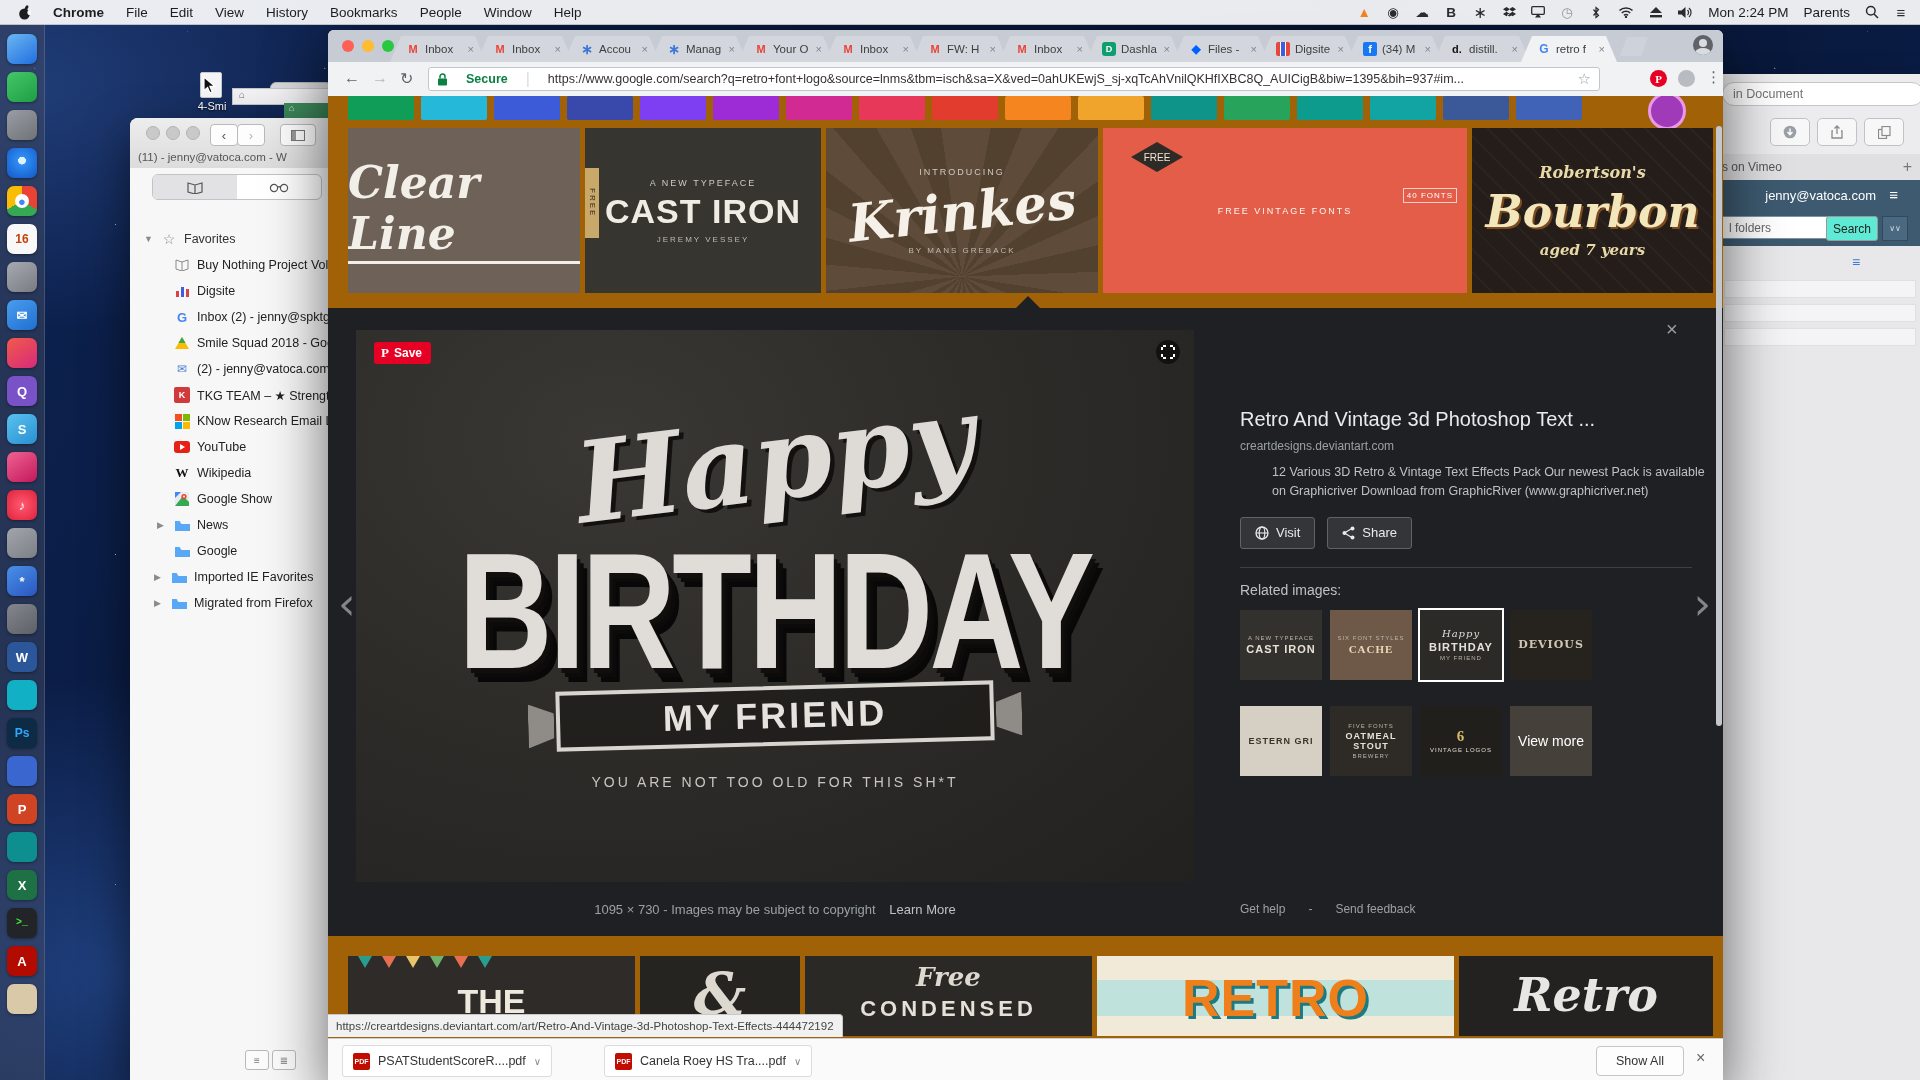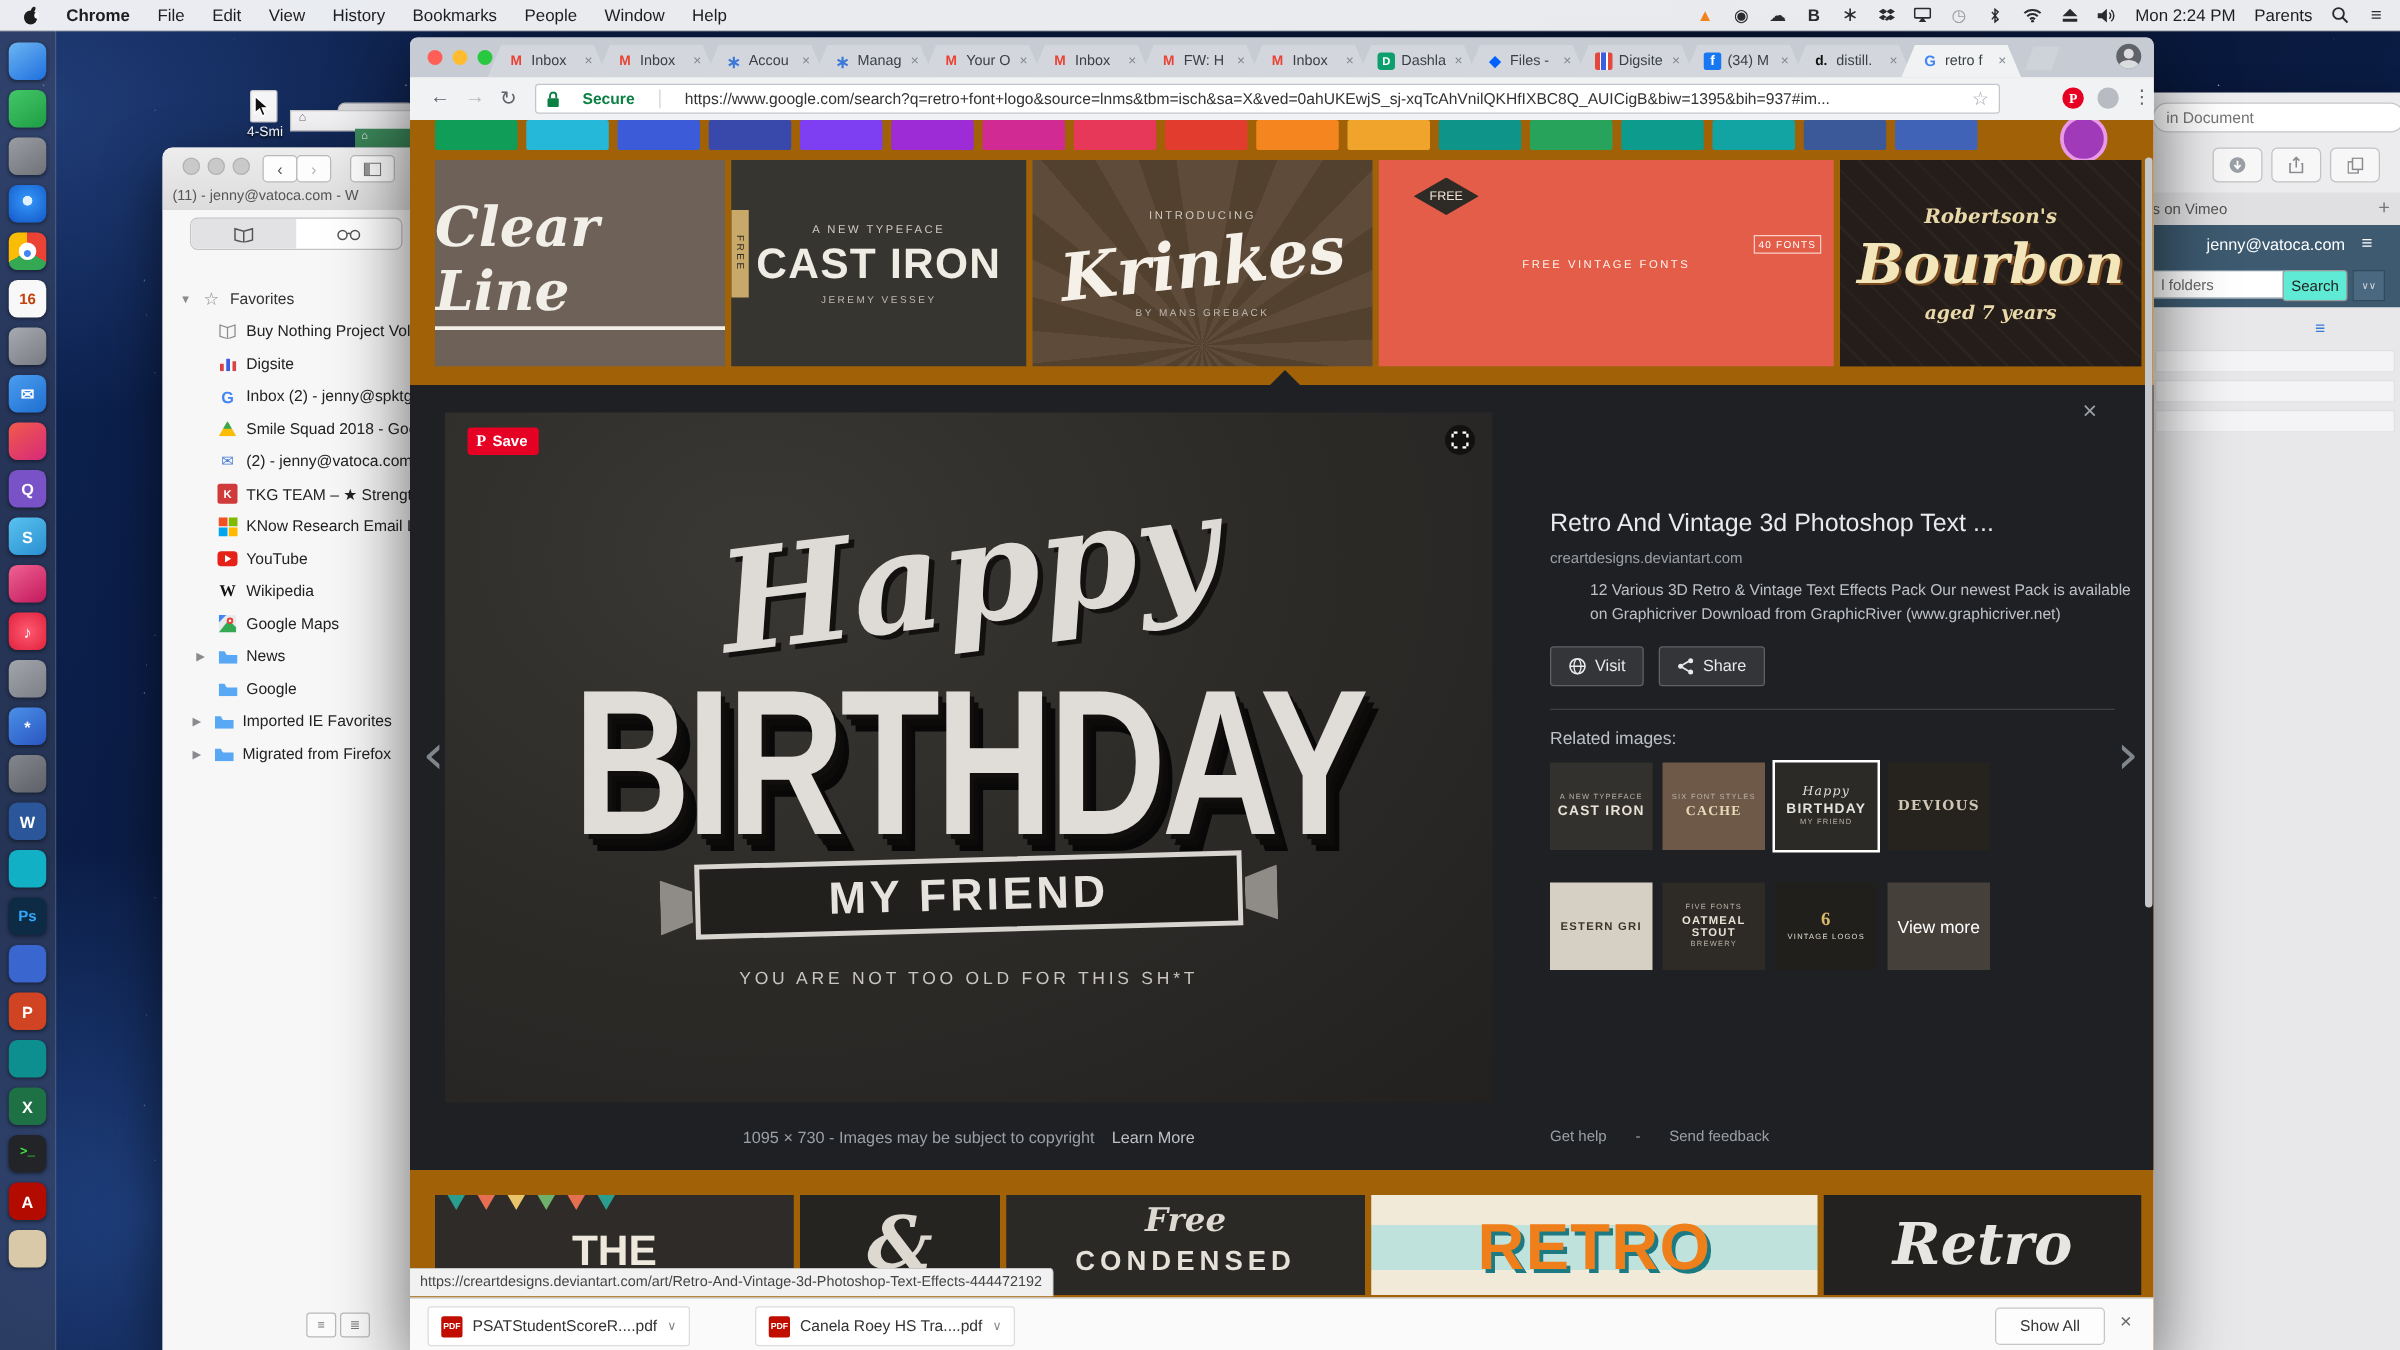--- a/index.html
+++ b/index.html
@@ -334,21 +334,21 @@
         <div class="frow">
           <span class="fico">
               <svg width="14" height="14">
                 <rect x="0" y="0" width="14" height="14" rx="2" fill="#e8eaed"></rect>
                 <polygon points="0,14 8,4 14,10 14,14" fill="#34a853"></polygon>
                 <polygon points="0,0 6,0 0,6" fill="#4285f4"></polygon>
                 <circle cx="9" cy="4.5" r="2.6" fill="#ea4335"></circle>
                 <circle cx="9" cy="4.5" r="1" fill="#fff"></circle>
               </svg>
             </span>
-          <span>Google Maps</span>
+          <span>Google Show</span>
         </div>
         <div class="frow">
           <span class="tri" style="margin-left:-17px">▶</span>
           <span class="fico">
               <svg width="15" height="11">
                 <path d="M0 2 L5 2 L6.5 4 L15 4 L15 11 L0 11 Z M0 2 L0 1 L4.5 1 L5.5 2" fill="#59a8f5"></path>
               </svg>
             </span>
           <span>News</span>
         </div>

